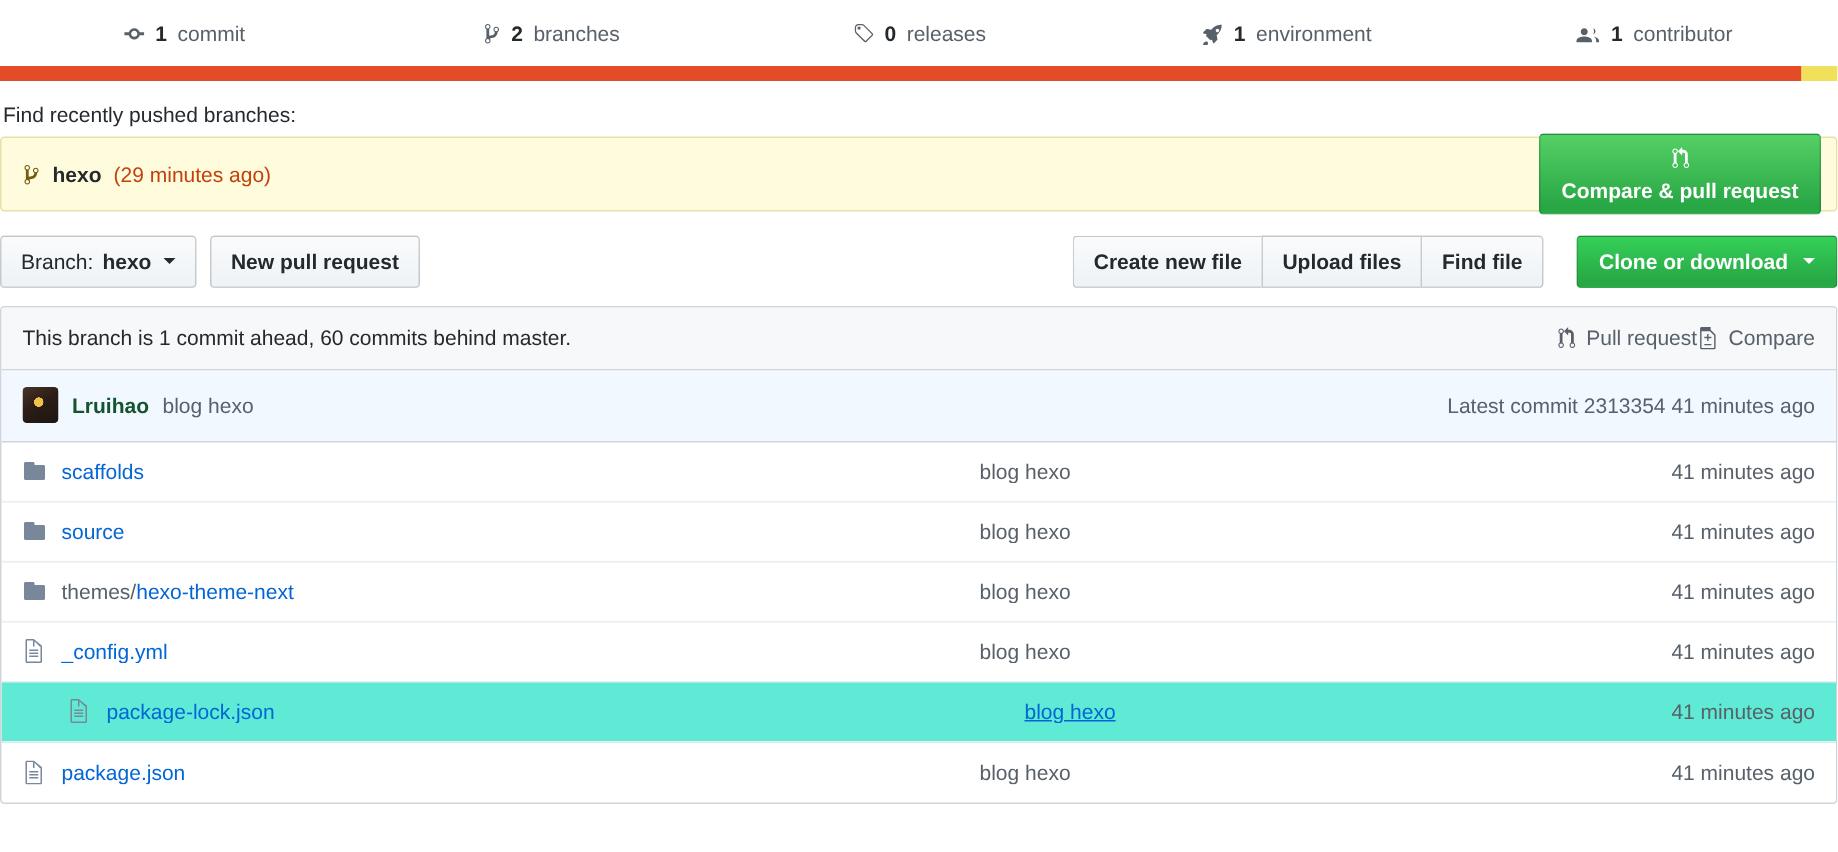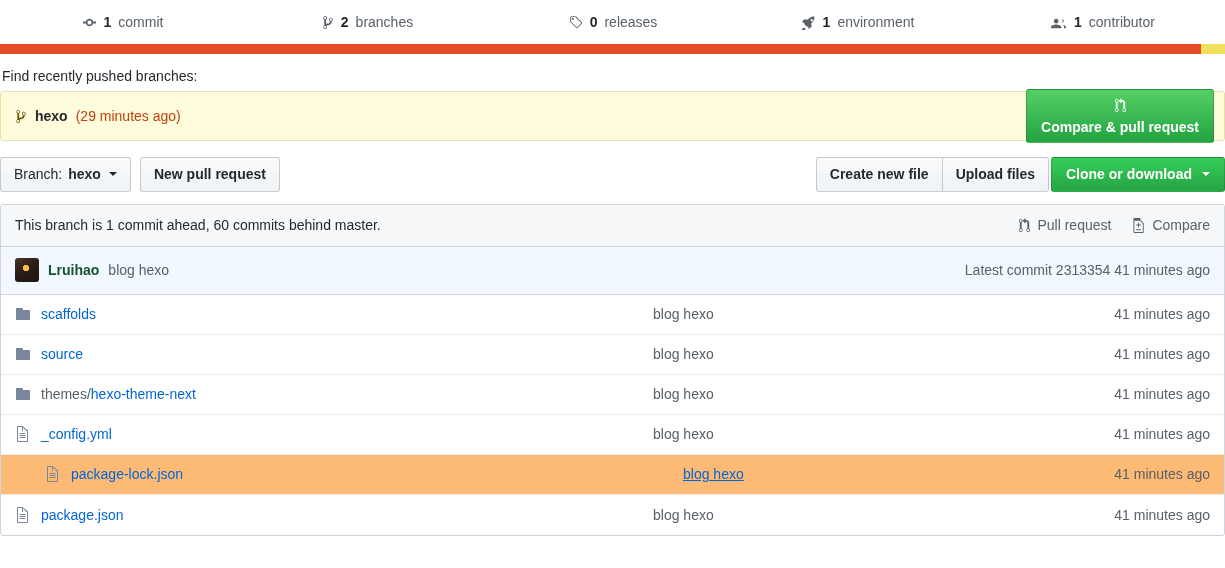--- a/index.html
+++ b/index.html
@@ -116,21 +116,21 @@
   .btn-group { display: flex; }
   .btn-group .btn {
     border-radius: 0;
     border-right-width: 0;
     font-weight: bold;
   }
   .btn-group .btn:first-child { border-radius: 3px 0 0 3px; }
   .btn-group .btn:last-child { border-radius: 0 3px 3px 0; border-right-width: 1px; }
 
   .btn-clone {
-    margin-left: 2px;
+    margin-left: 22px;
     background: linear-gradient(180deg, #34d058 0%, #28a745 90%);
     border: 1px solid rgba(27,31,35,0.2);
     border-radius: 3px;
     color: #fff;
     font-weight: bold;
     font-size: 14px;
     padding: 8px 14px;
     cursor: pointer;
     display: inline-flex;
     align-items: center;
@@ -157,21 +157,21 @@
     background: #f6f8fa;
     border-bottom: 1px solid #d1d5da;
     height: 42px;
     display: flex;
     align-items: center;
     justify-content: space-between;
     padding: 0 14px;
     font-size: 14px;
     color: #24292e;
   }
-  .branch-status-actions { display: flex; align-items: center; gap: 22px; }
+  .branch-status-actions { display: flex; align-items: center; gap: 2px; }
   .bs-action {
     display: inline-flex;
     align-items: center;
     gap: 6px;
     color: #586069;
     font-size: 14px;
     cursor: pointer;
   }
 
   .commit-row {
@@ -201,21 +201,21 @@
   
   .file-row {
     display: flex;
     align-items: center;
     height: 40px;
     border-bottom: 1px solid #eaecef;
     padding: 0 14px;
     font-size: 14px;
   }
   .file-row:last-child { border-bottom: none; }
-  .file-row.hovered { background: #fdba74; padding-left: 44px; }
+  .file-row.hovered { background: #5eead4; padding-left: 44px; }
   .file-icon { width: 20px; flex: none; display: inline-flex; align-items: center; }
   .file-name {
     flex: 0 0 auto;
     width: 600px;
     padding-left: 6px;
     color: #0366d6;
     cursor: pointer;
     white-space: nowrap;
     overflow: hidden;
     text-overflow: ellipsis;
@@ -338,20 +338,23 @@
         </div>
       </div>
 
       <div class="toolbar-right">
         <div class="btn-group">
           <div class="btn">
             <span>Create new file</span>
           </div>
           <div class="btn">
             <span>Upload files</span>
+          </div>
+          <div class="btn">
+            <span>Find file</span>
           </div>
         </div>
         <div class="btn-clone">
           <span>Clone or download</span>
           <span class="caret"></span>
         </div>
       </div>
     </div>
 
     <div class="repo-box">

